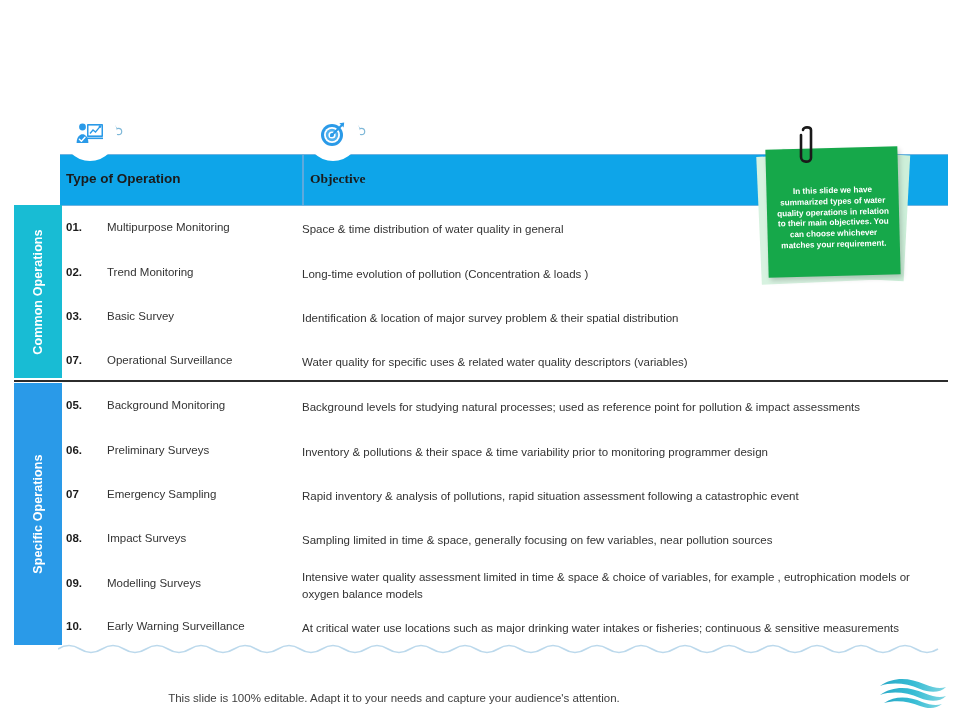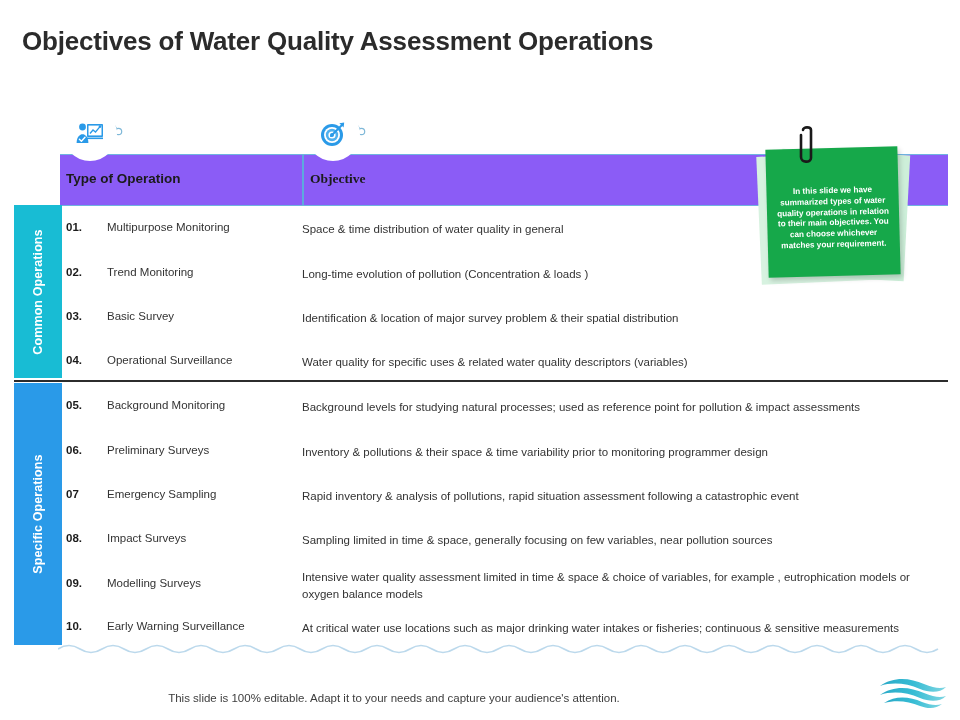--- a/index.html
+++ b/index.html
@@ -36,21 +36,21 @@
     white-space: nowrap;
   }
 
   
   .header-band {
     position: absolute;
     left: 60px;
     top: 155px;
     width: 888px;
     height: 50px;
-    background: #8b5cf6;
+    background: #0ea5e9;
   }
   .header-band .col-divider {
     position: absolute;
     left: 242px;
     top: 0;
     width: 2px;
     height: 50px;
     background: #5da9dd;
   }
   .header-label {
@@ -270,21 +270,20 @@
     bottom: 10px;
     width: 72px;
     height: 40px;
   }
 </style>
 </head>
 <body>
 
 <div class="slide">
 
-  <div class="slide-title">Objectives of Water Quality Assessment Operations</div>
 
   <div class="hdr-icon-wrap one">
     <svg class="hdr-arc" viewBox="0 0 62 58">
       <path d="M3 34 A27 27 0 0 1 53 22" fill="none" stroke="#7fb8d8" stroke-width="1.2"></path>
       <circle cx="54.5" cy="24.5" r="3.2" fill="none" stroke="#7fb8d8" stroke-width="1.2"></circle>
     </svg>
     <div class="hdr-icon-circle">
       <svg width="30" height="26" viewBox="0 0 30 26">
         <rect x="12" y="3" width="16" height="13" rx="0.8" fill="#2a9ae8"></rect>
         <rect x="13.5" y="4.6" width="13" height="9.8" fill="#ffffff"></rect>
@@ -347,21 +346,21 @@
       <span class="obj">Long-time evolution of pollution (Concentration &amp; loads )</span>
     </div>
 
     <div class="row" style="top:105px">
       <span class="num">03.</span>
       <span class="type">Basic Survey</span>
       <span class="obj">Identification &amp; location of major survey problem &amp; their spatial distribution</span>
     </div>
 
     <div class="row" style="top:149px">
-      <span class="num">04.</span>
+      <span class="num">07.</span>
       <span class="type">Operational Surveillance</span>
       <span class="obj">Water quality for specific uses &amp; related water quality descriptors (variables)</span>
     </div>
 
     <div class="row" style="top:194px">
       <span class="num">05.</span>
       <span class="type">Background Monitoring</span>
       <span class="obj">Background levels for studying natural processes; used as reference point for pollution &amp; impact assessments</span>
     </div>
 

